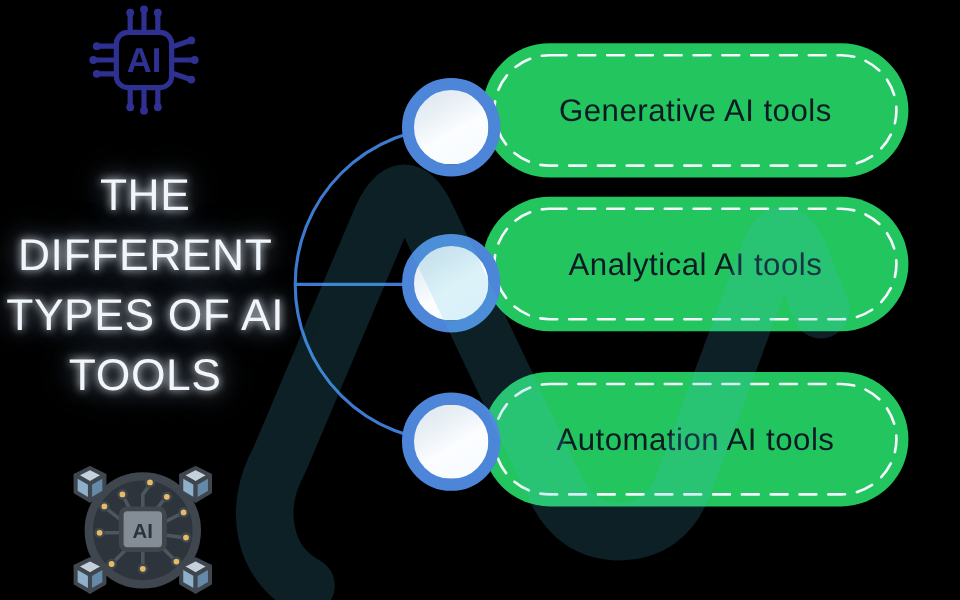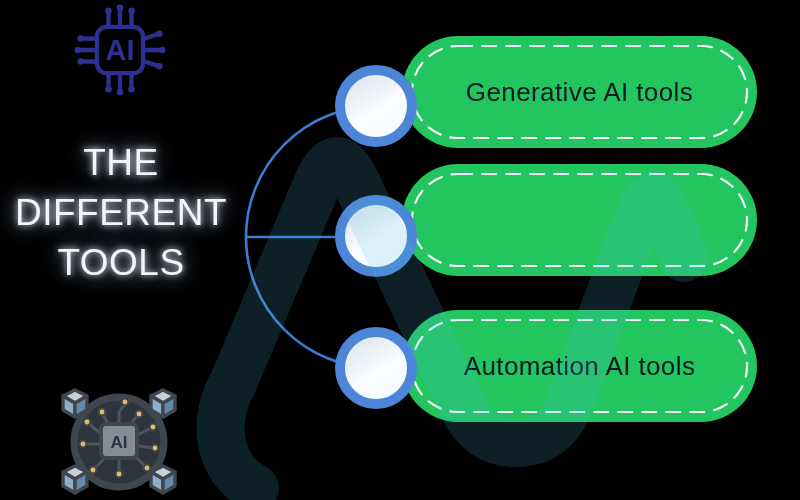--- a/index.html
+++ b/index.html
@@ -54,20 +54,21 @@
     <svg class="dash" width="355" height="112" viewBox="0 0 355 112">
       <rect x="10" y="10" width="335" height="92" rx="46" fill="none" stroke="#f4f8fc" stroke-width="2.2" stroke-dasharray="14 10" stroke-linecap="round"></rect>
     </svg>
     <span class="pill-label">Generative AI tools</span>
   </div>
 
   <div class="pill" style="top:164px">
     <svg class="dash" width="355" height="112" viewBox="0 0 355 112">
       <rect x="10" y="10" width="335" height="92" rx="46" fill="none" stroke="#f4f8fc" stroke-width="2.2" stroke-dasharray="14 10" stroke-linecap="round"></rect>
     </svg>
+    <span class="pill-label">Analytical AI tools</span>
   </div>
 
   <div class="pill" style="top:310px">
     <svg class="dash" width="355" height="112" viewBox="0 0 355 112">
       <rect x="10" y="10" width="335" height="92" rx="46" fill="none" stroke="#f4f8fc" stroke-width="2.2" stroke-dasharray="14 10" stroke-linecap="round"></rect>
     </svg>
     <span class="pill-label">Automation AI tools</span>
   </div>
 
   <div class="node" style="top:65px"></div>
@@ -77,20 +78,21 @@
   <svg class="logo-overlay" width="800" height="500" viewBox="0 0 800 500">
     <path d="M 255 488 C 220 470 210 424 233 383 L 318 182
              Q 337 140 356 182 L 462 405
              Q 479 443 516 443 Q 554 443 569 405
              L 640 213 Q 652 180 666 212 L 684 258" fill="none" stroke="rgba(72,190,222,0.17)" stroke-width="48" stroke-linecap="round" stroke-linejoin="round"></path>
   </svg>
 
   <div class="title">
     <div>THE</div>
     <div>DIFFERENT</div>
+    <div>TYPES OF AI</div>
     <div>TOOLS</div>
   </div>
 
   <svg class="chip-icon" width="96" height="96" viewBox="0 0 100 100">
     <g stroke="#2e3192" stroke-width="4.5" stroke-linecap="round" fill="none">
       <rect x="26" y="26" width="48" height="48" rx="10"></rect>
 
       <line x1="38" y1="24" x2="38" y2="12"></line>
         <line x1="50" y1="24" x2="50" y2="9"></line>
         <line x1="62" y1="24" x2="62" y2="12"></line>

